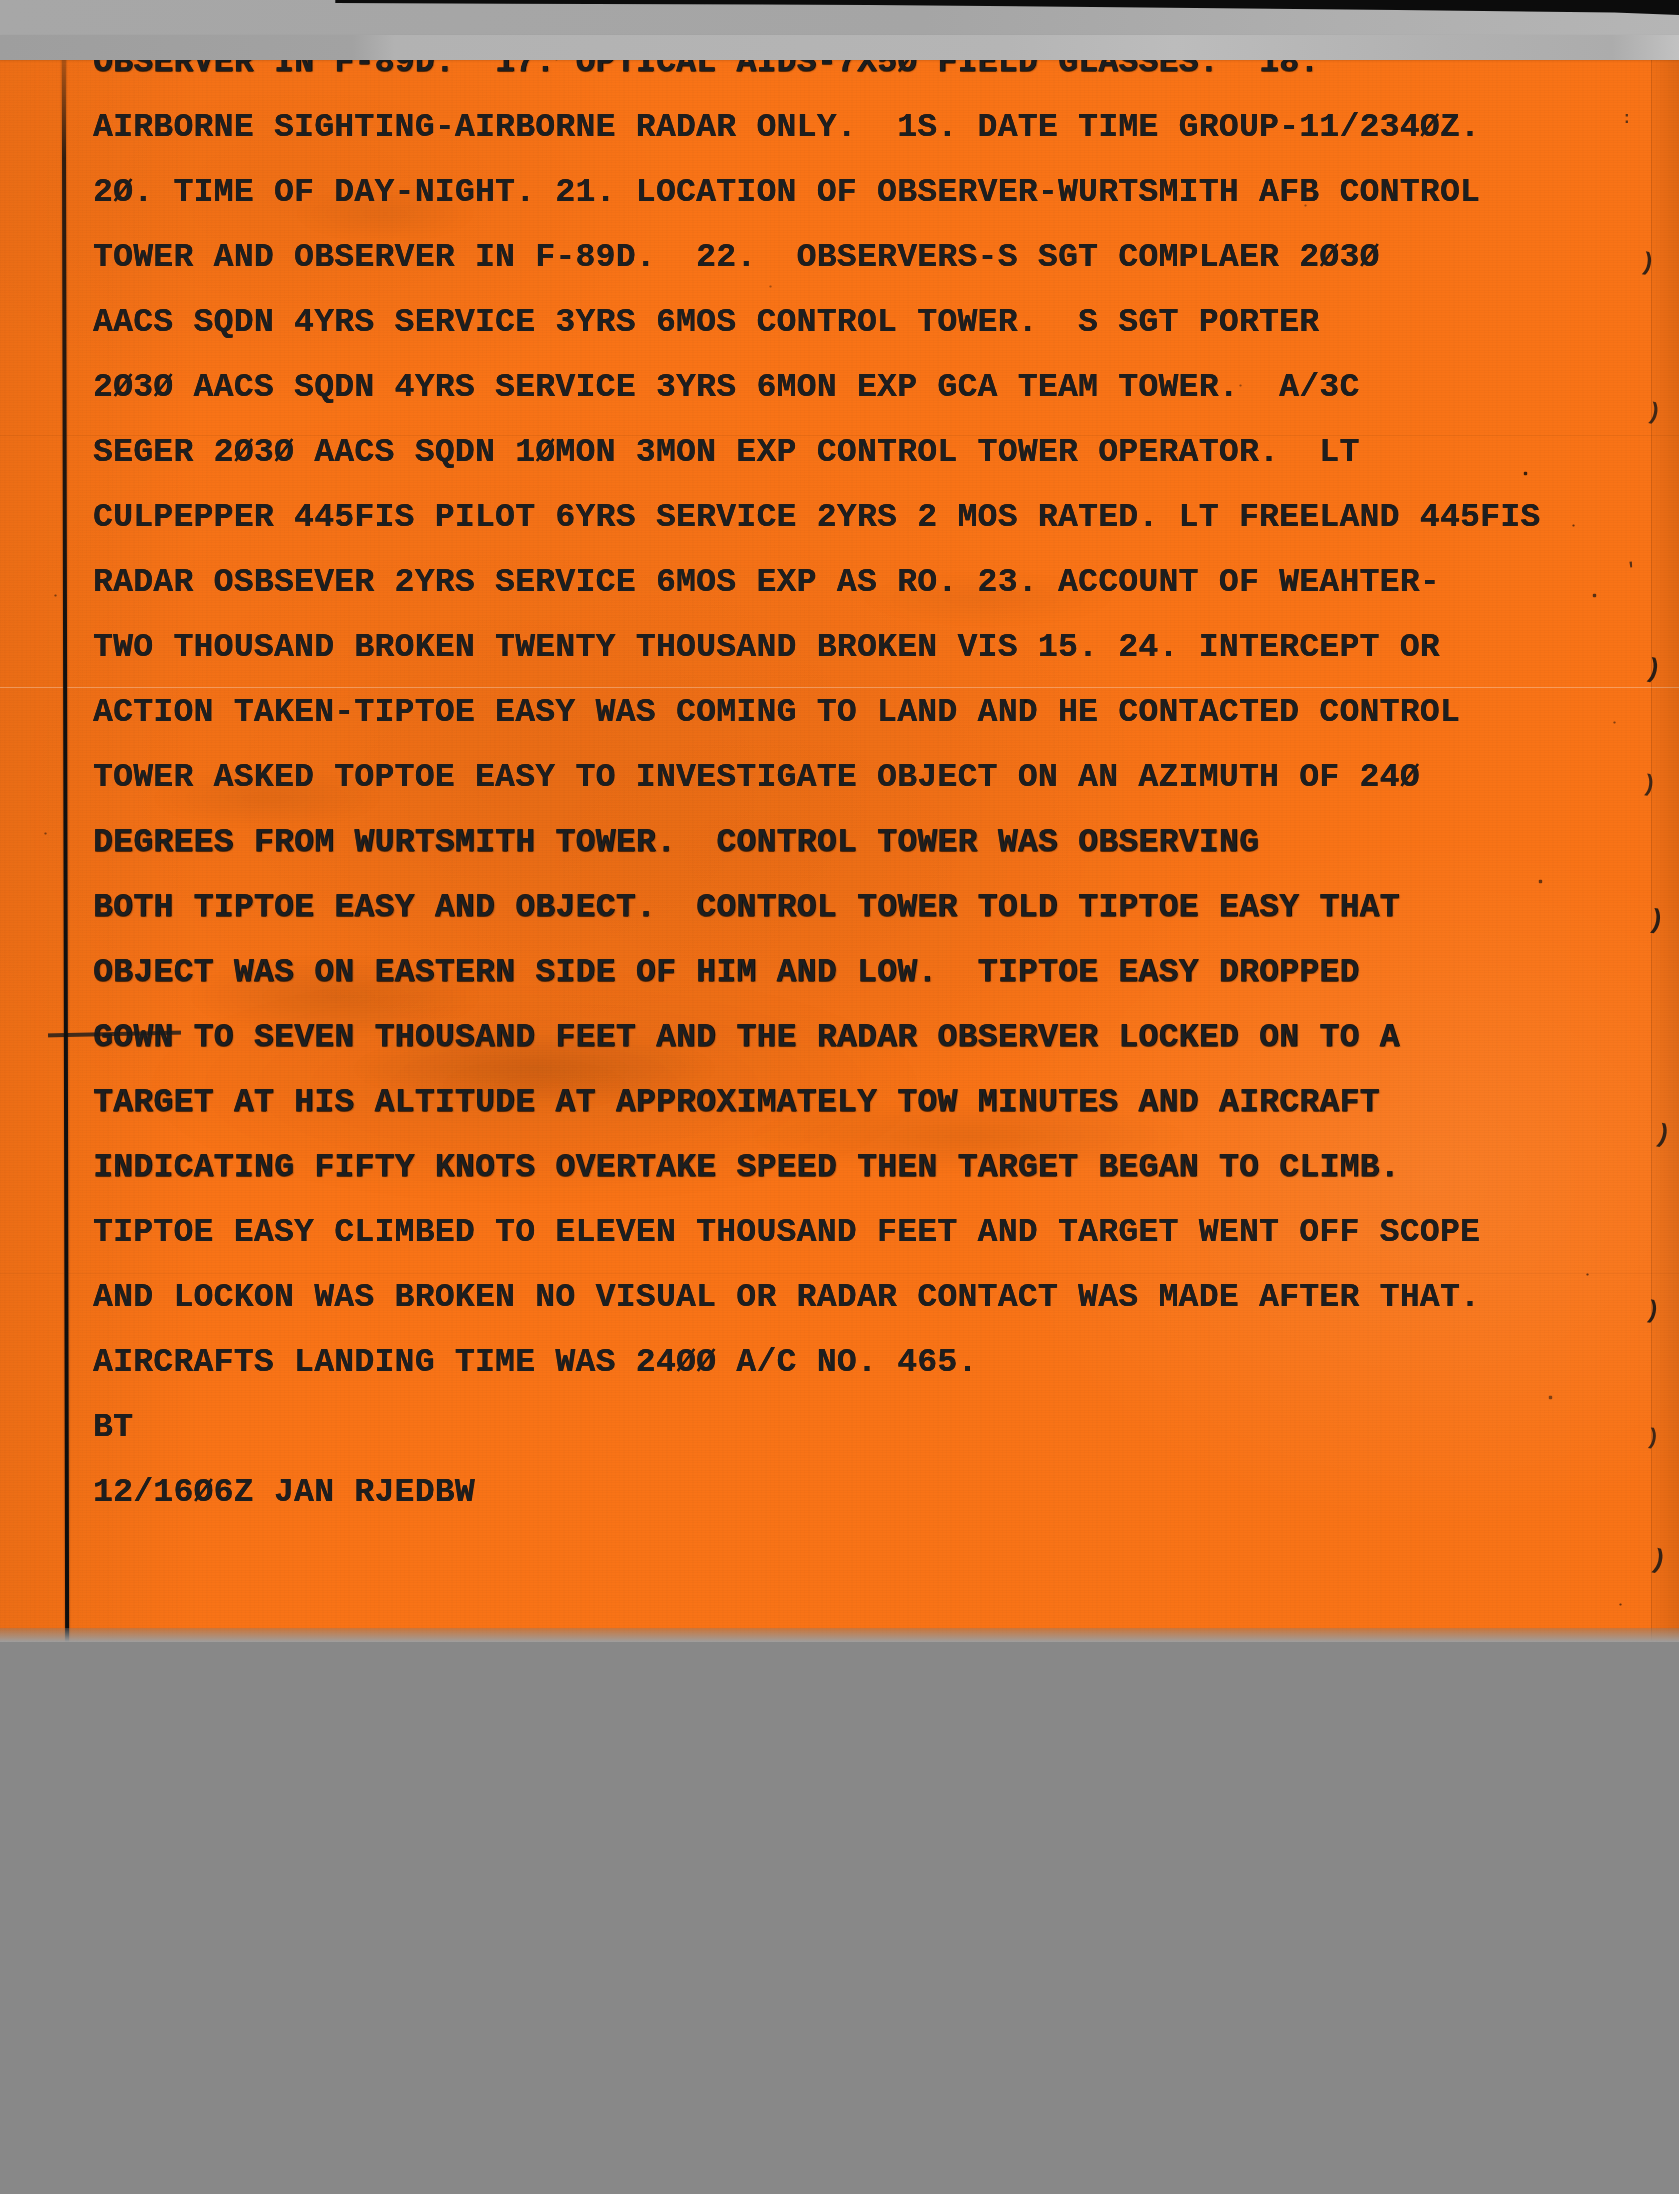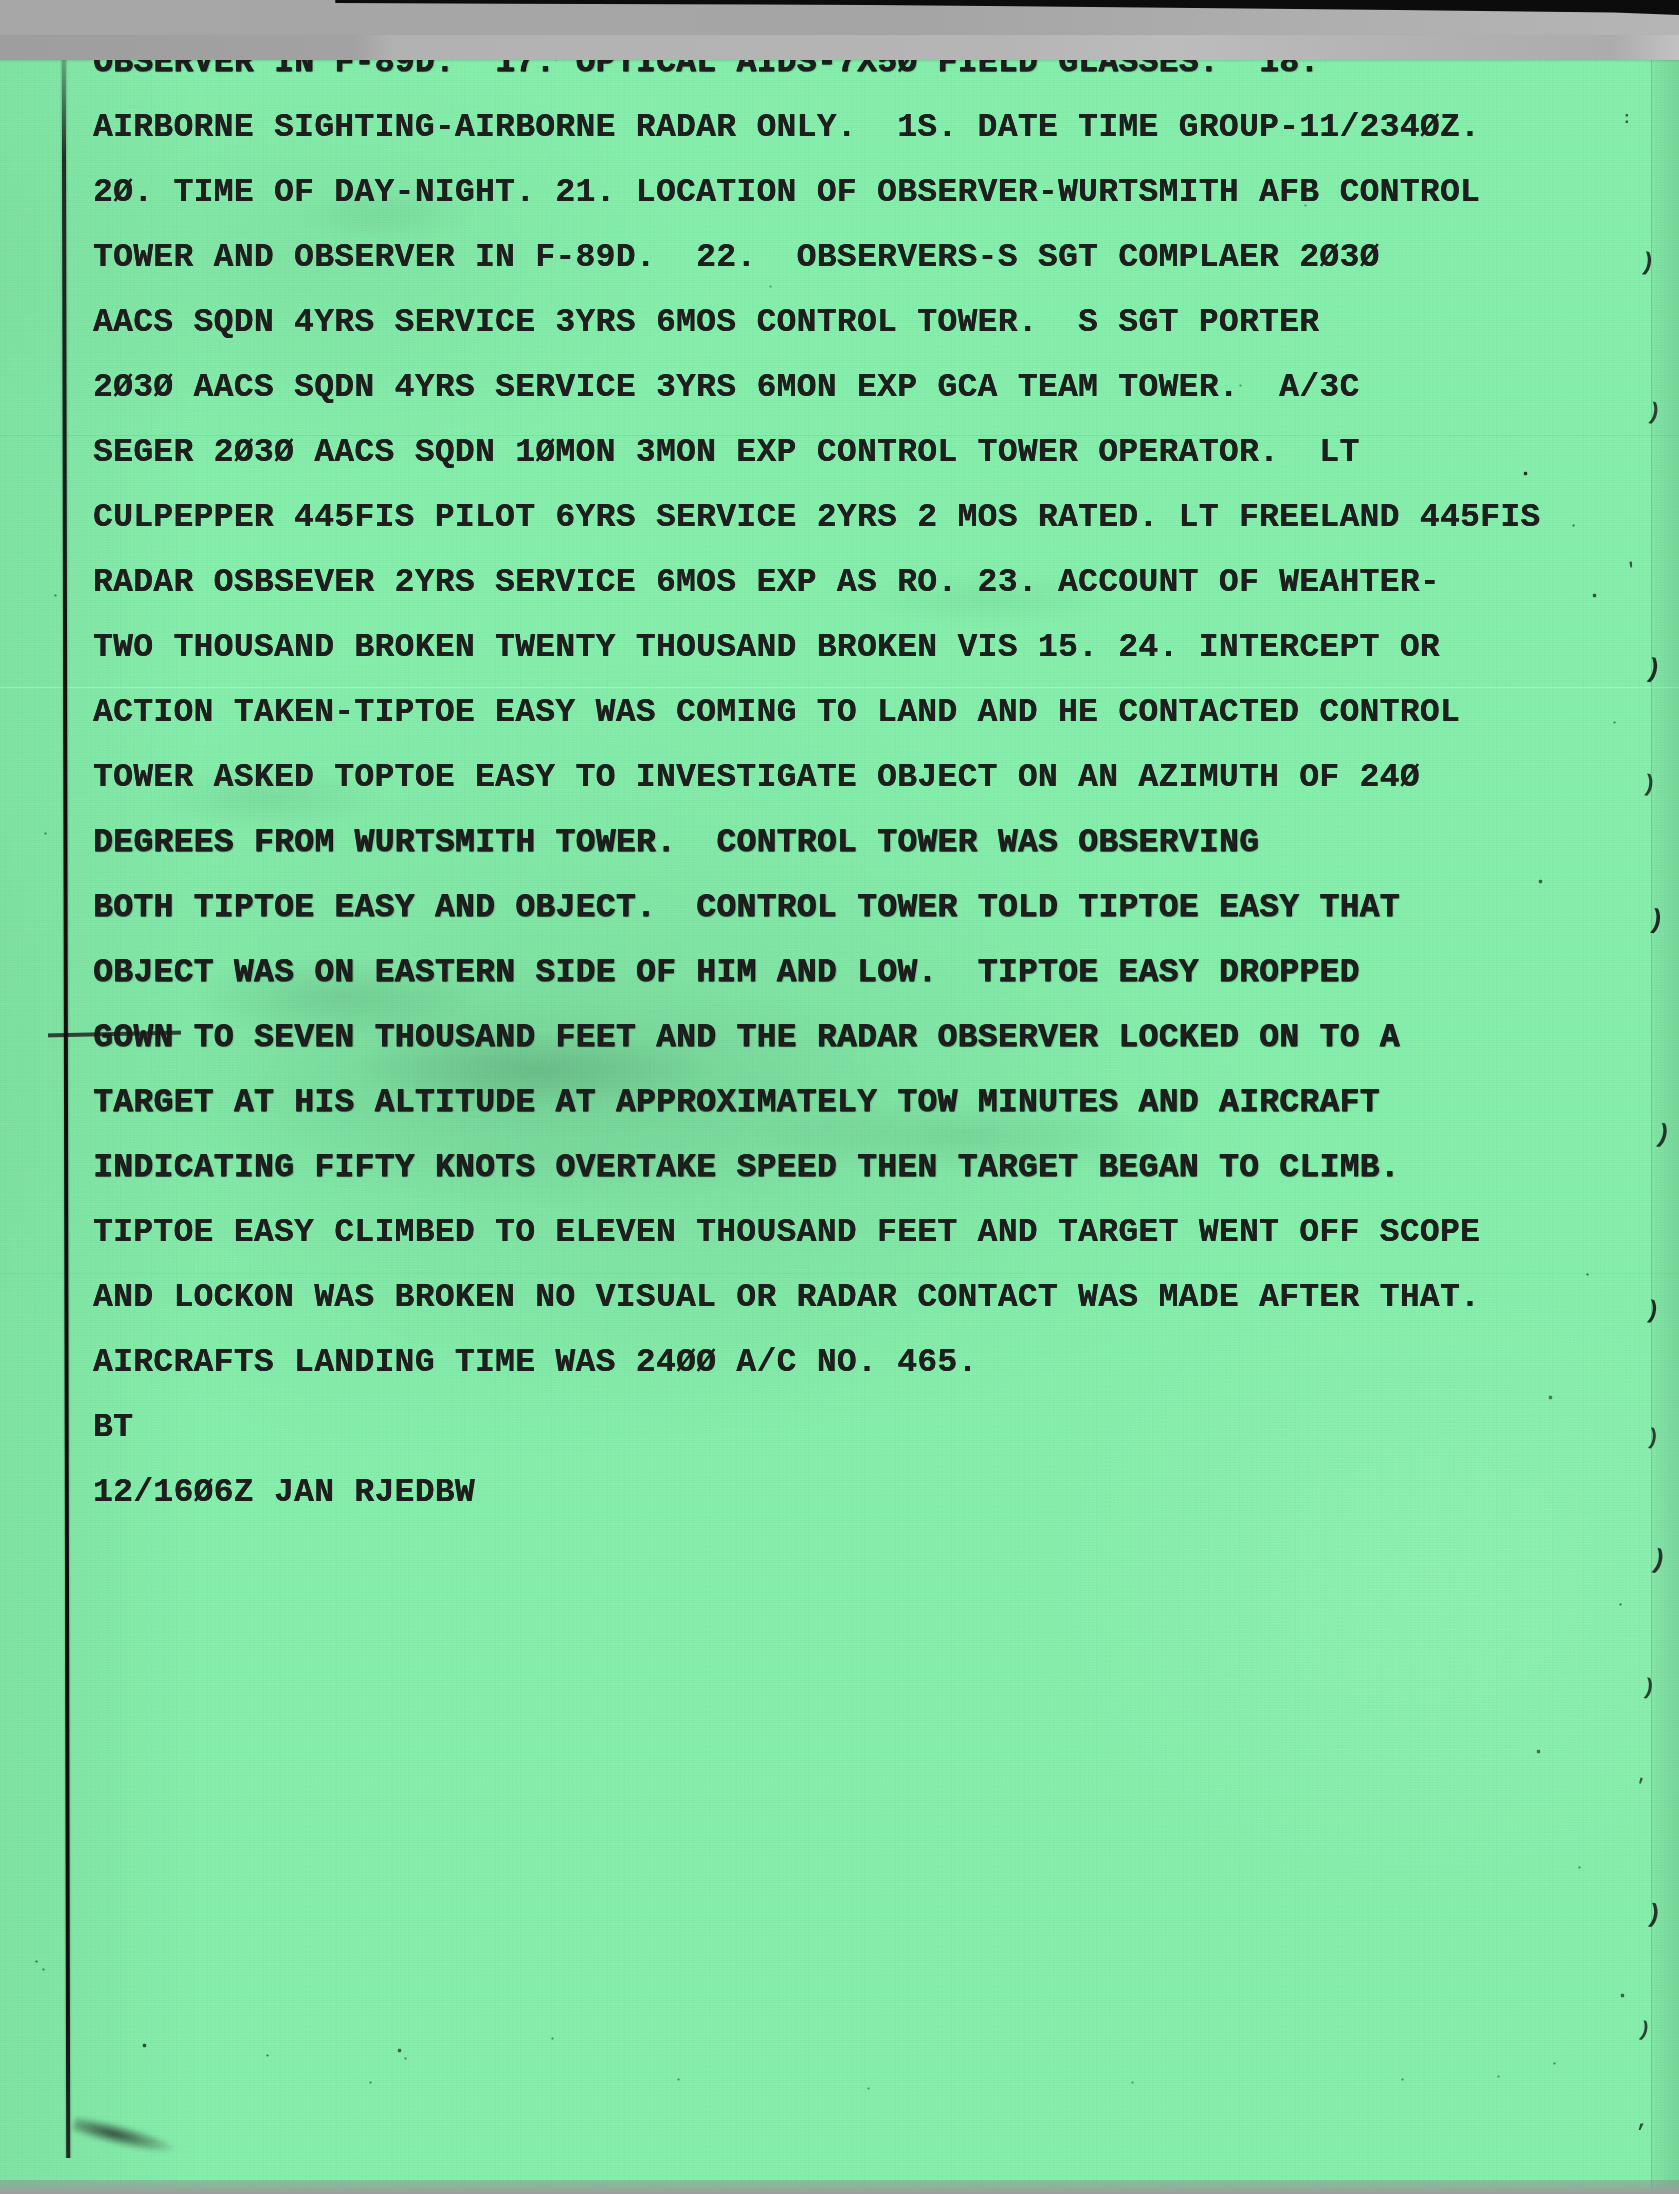--- a/index.html
+++ b/index.html
@@ -1,18 +1,18 @@
 <!DOCTYPE html>
 <html style="font-size:10px"><head>
 <meta charset="utf-8">
 <style>
   html,body{margin:0;padding:0;background:#888;}
   .page{
-    position:relative;width:1679px;height:2194px;overflow:hidden;
-    background:#86efac;
+    position:relative;width:1679px;height:1642px;overflow:hidden;
+    background:#f97316;
     font-family:"Liberation Mono","DejaVu Sans Mono",monospace;
   }
   
   .page::before{
     content:"";position:absolute;inset:0;z-index:1;pointer-events:none;
     background:
       repeating-linear-gradient(180deg, rgba(0,0,0,.018) 0 0.6px, transparent 0.6px 2.5px),
       repeating-linear-gradient(90deg, rgba(0,0,0,.012) 0 1.2px, transparent 1.2px 4.3px),
       radial-gradient(559px 311px at 18% 12%, rgba(0,0,0,.045), transparent 70%),
       radial-gradient(869px 559px at 30% 48%, rgba(0,0,0,.05), transparent 75%),

